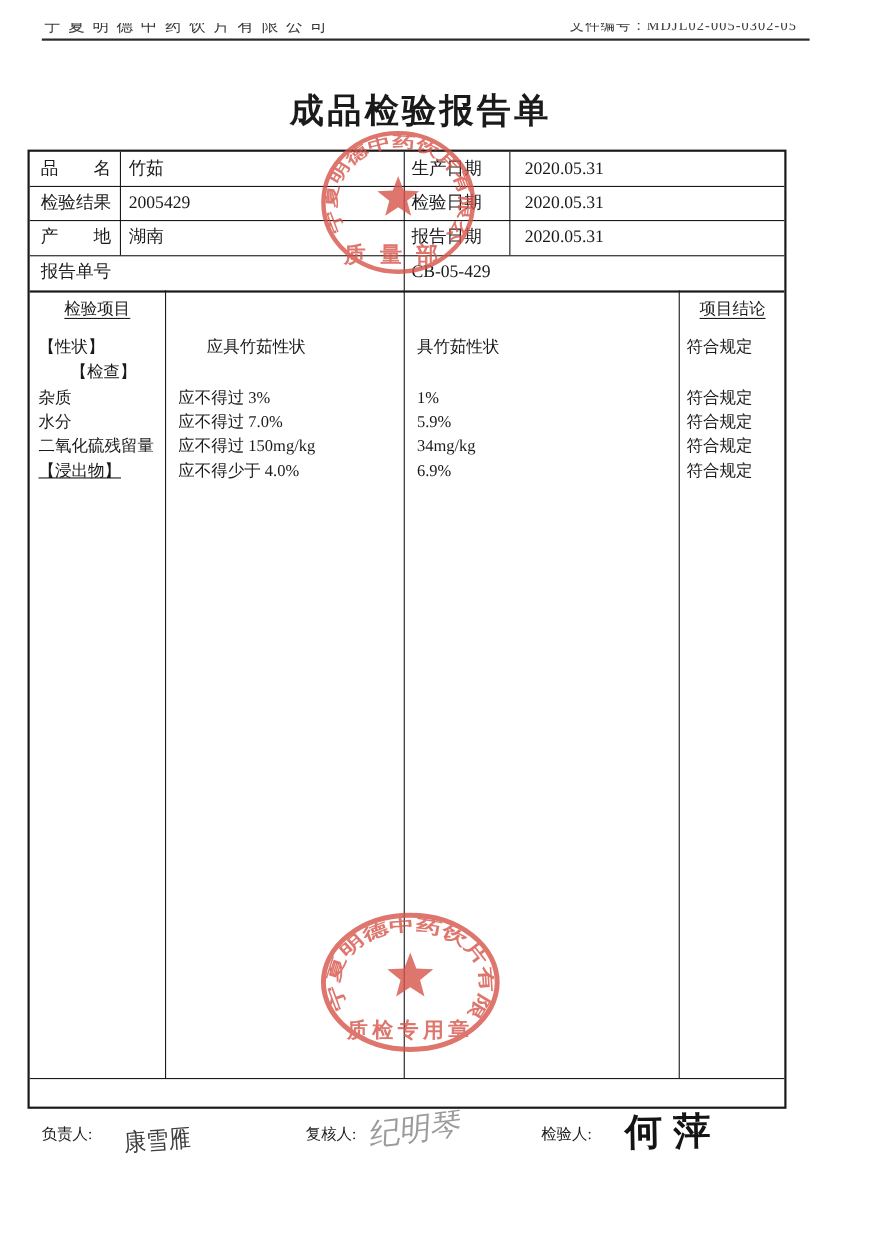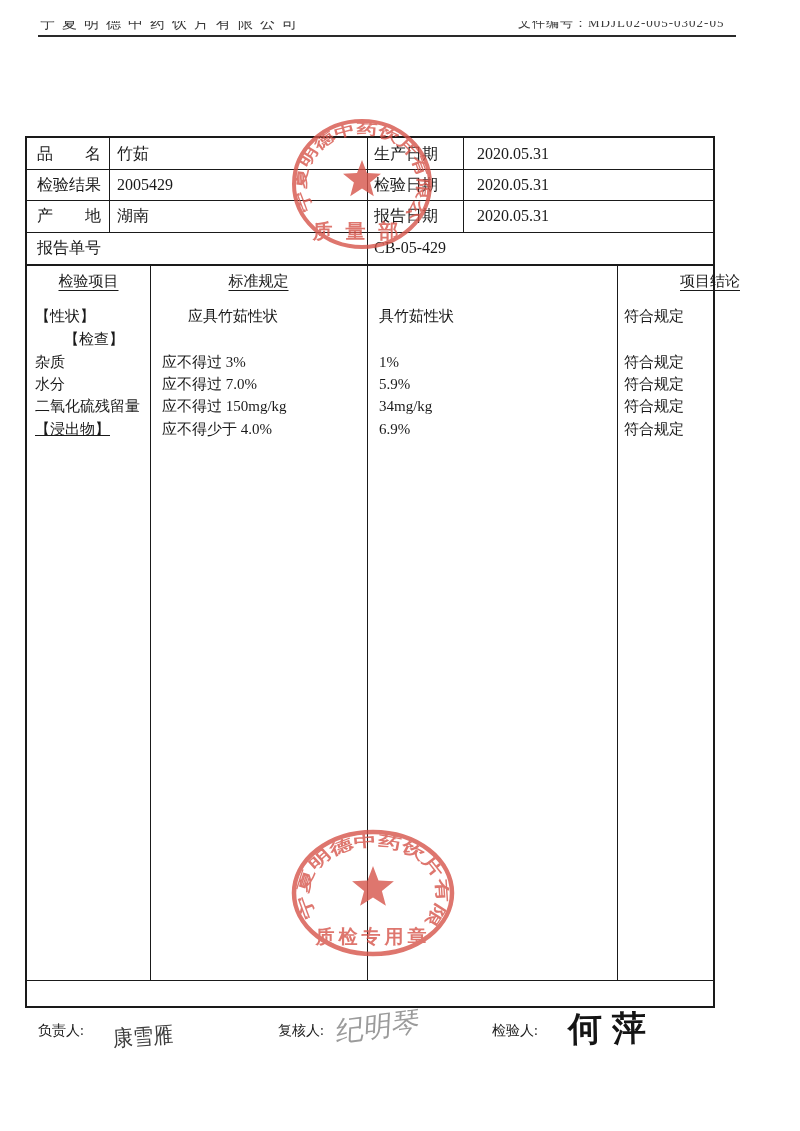--- a/index.html
+++ b/index.html
@@ -40,20 +40,21 @@
 <div class="page">
 
   <div class="clip company-clip">
     <span class="inner">宁夏明德中药饮片有限公司</span>
   </div>
   <div class="clip docno-clip">
     <span class="inner">文件编号：MDJL02-005-0302-05</span>
   </div>
   <div class="header-rule"></div>
 
+  <h1 class="title">成品检验报告单</h1>
 
   <div class="tbl">
 
     <div class="hline" style="top:31px;"></div>
     <div class="hline" style="top:62px;"></div>
     <div class="hline" style="top:94px;"></div>
     <div class="hline" style="top:126px;height:2px;"></div>
     <div class="hline" style="top:842px;"></div>
 
     <div class="vline" style="left:82px;top:0;height:94px;"></div>
@@ -74,22 +75,21 @@
 
     <span class="cell rowc" style="left:10px;top:62px;">产　　地</span>
     <span class="cell rowc" style="left:90px;top:62px;">湖南</span>
     <span class="cell rowc" style="left:347px;top:62px;">报告日期</span>
     <span class="cell rowc" style="left:450px;top:62px;">2020.05.31</span>
 
     <span class="cell" style="left:10px;top:94px;line-height:32px;">报告单号</span>
     <span class="cell" style="left:347px;top:94px;line-height:32px;">CB-05-429</span>
 
     <div class="cell hd" style="left:0;top:130px;width:123px;"><span>检验项目</span></div>
-    <div class="cell hd" style="left:123px;top:130px;width:217px;"><span>标准规定</span></div>
-    <div class="cell hd" style="left:590px;top:130px;width:98px;padding-left:44px;"><span>项目结论</span></div>
+    <div class="cell hd" style="left:590px;top:130px;width:98px;"><span>项目结论</span></div>
 
     <span class="cell ins" style="left:8px;top:167px;">【性状】</span>
     <span class="cell ins" style="left:150px;top:167px;margin-left:11px;">应具竹茹性状</span>
     <span class="cell ins" style="left:352px;top:167px;">具竹茹性状</span>
     <span class="cell ins" style="left:597px;top:167px;">符合规定</span>
 
     <span class="cell ins" style="left:8px;top:190px;margin-left:29px;">【检查】</span>
 
     <span class="cell ins" style="left:8px;top:213px;">杂质</span>
     <span class="cell ins" style="left:135px;top:213px;">应不得过 3%</span>

